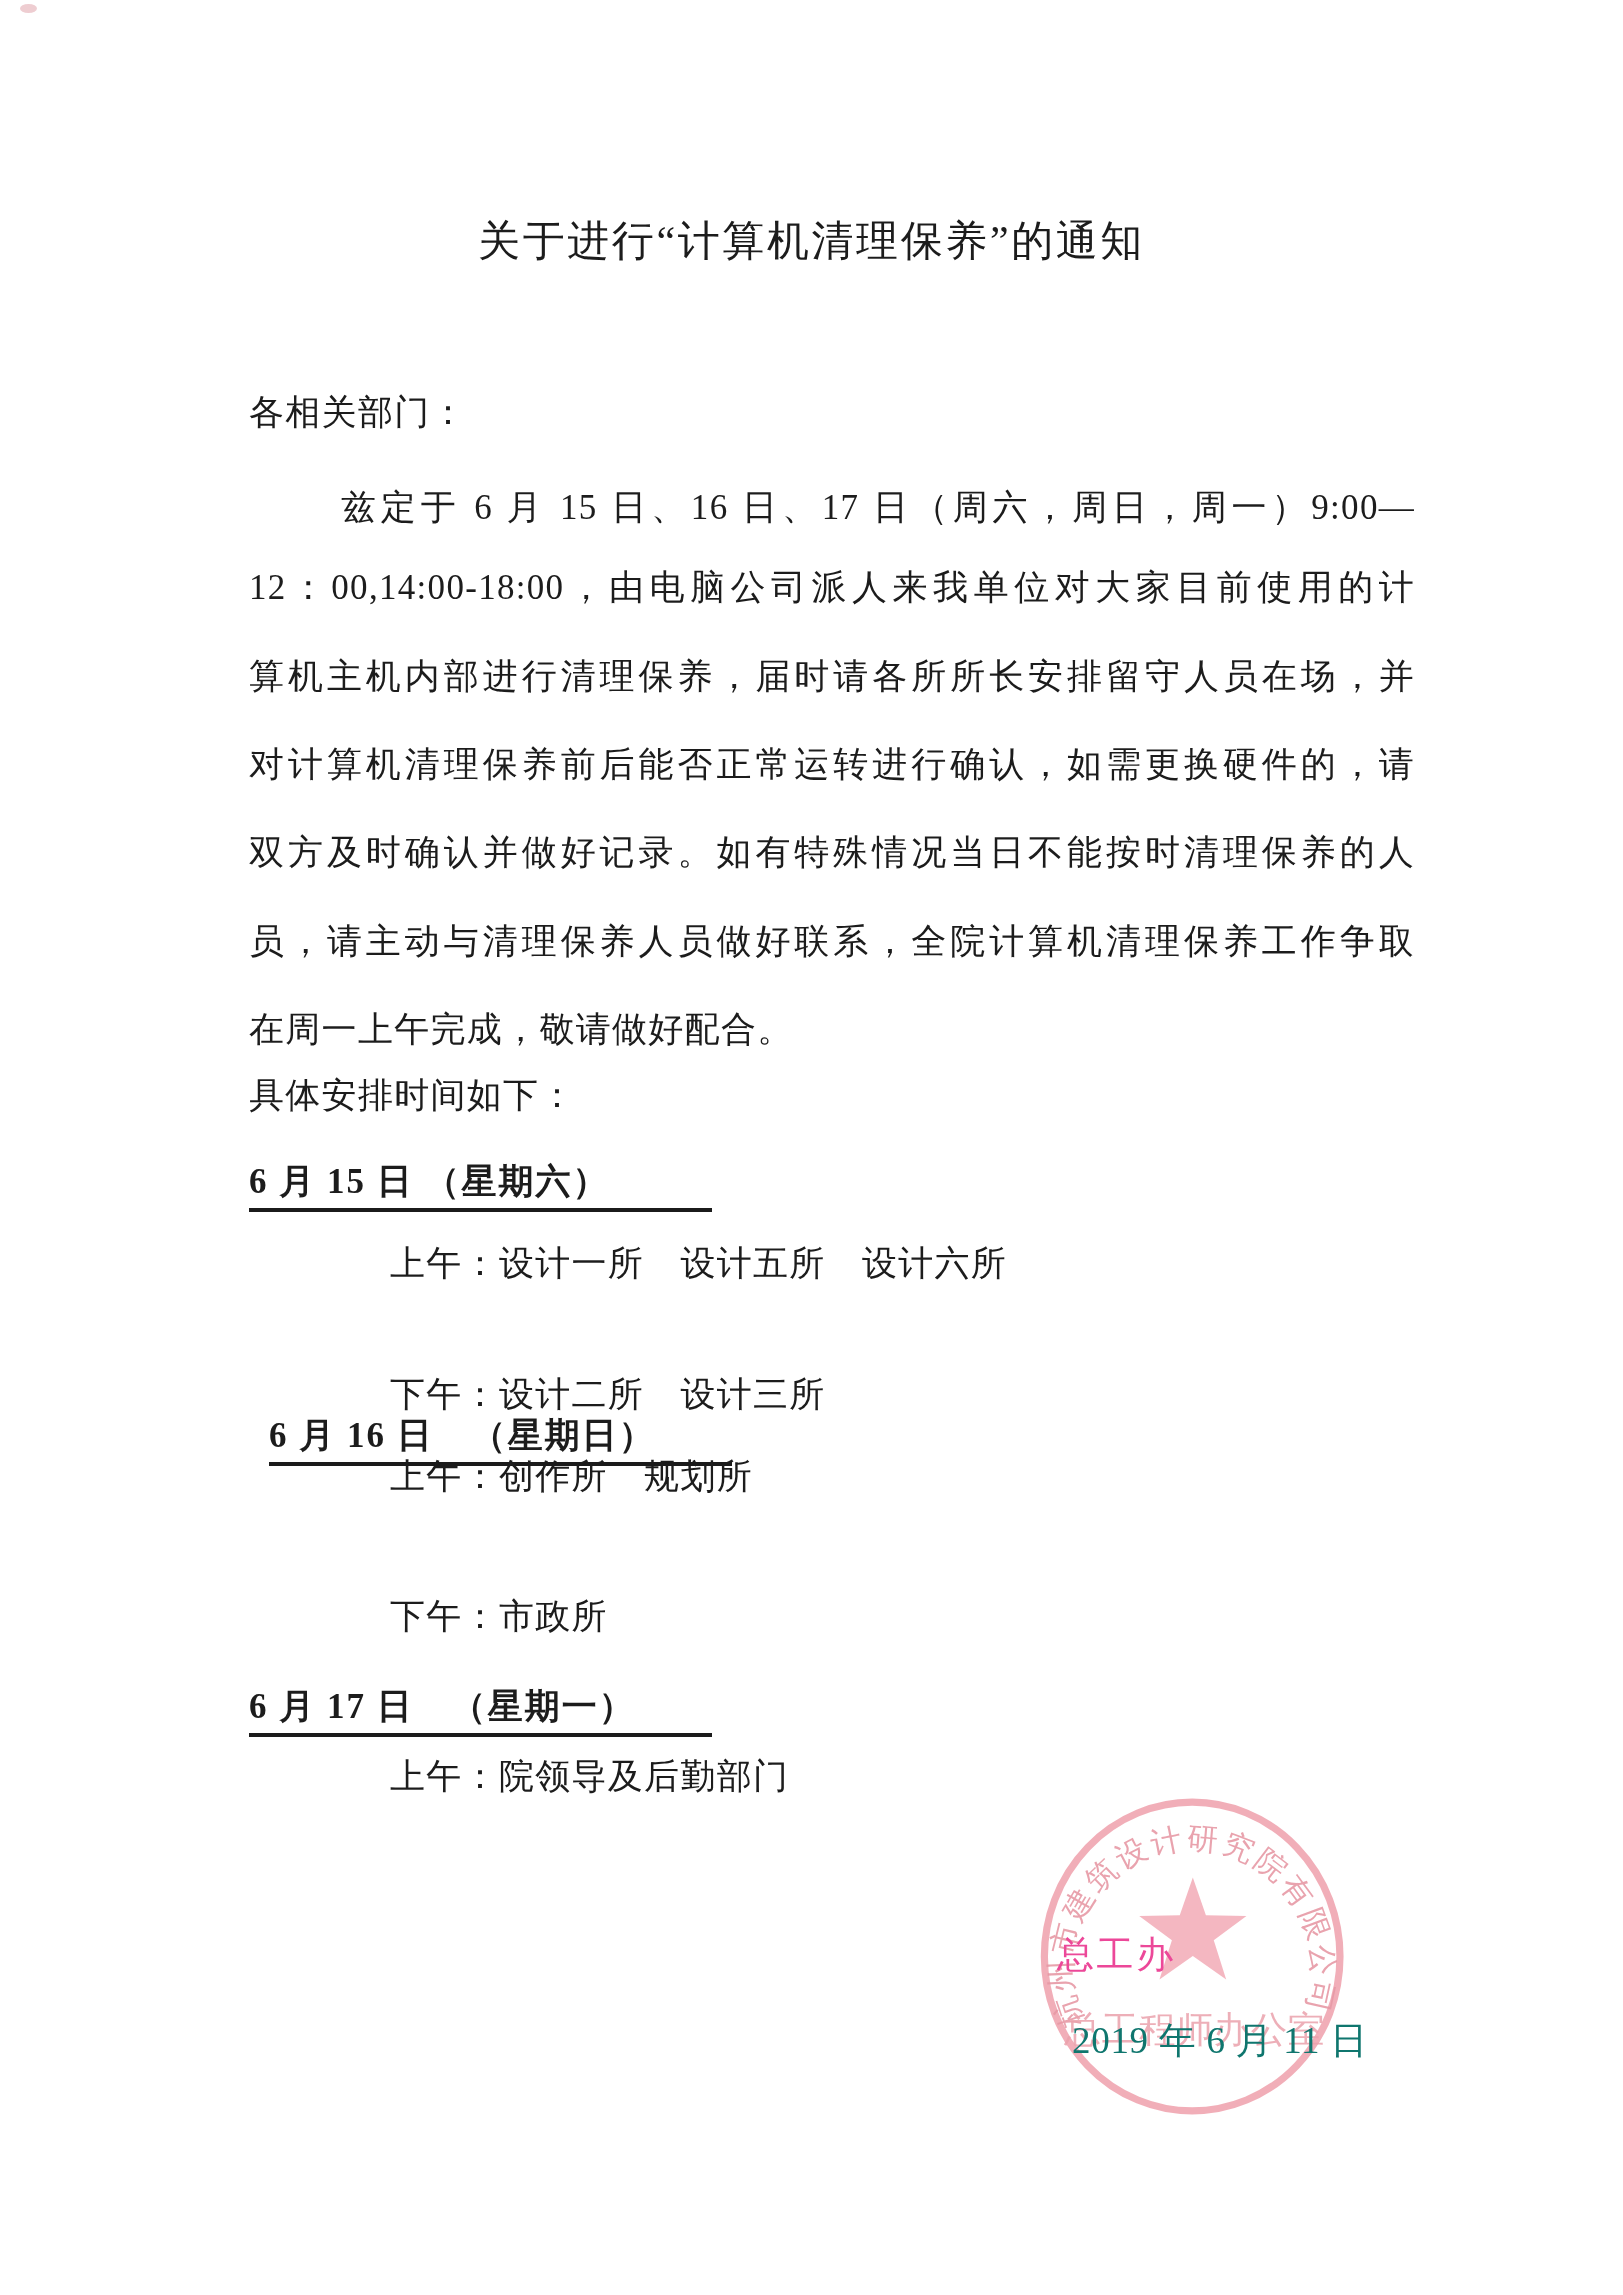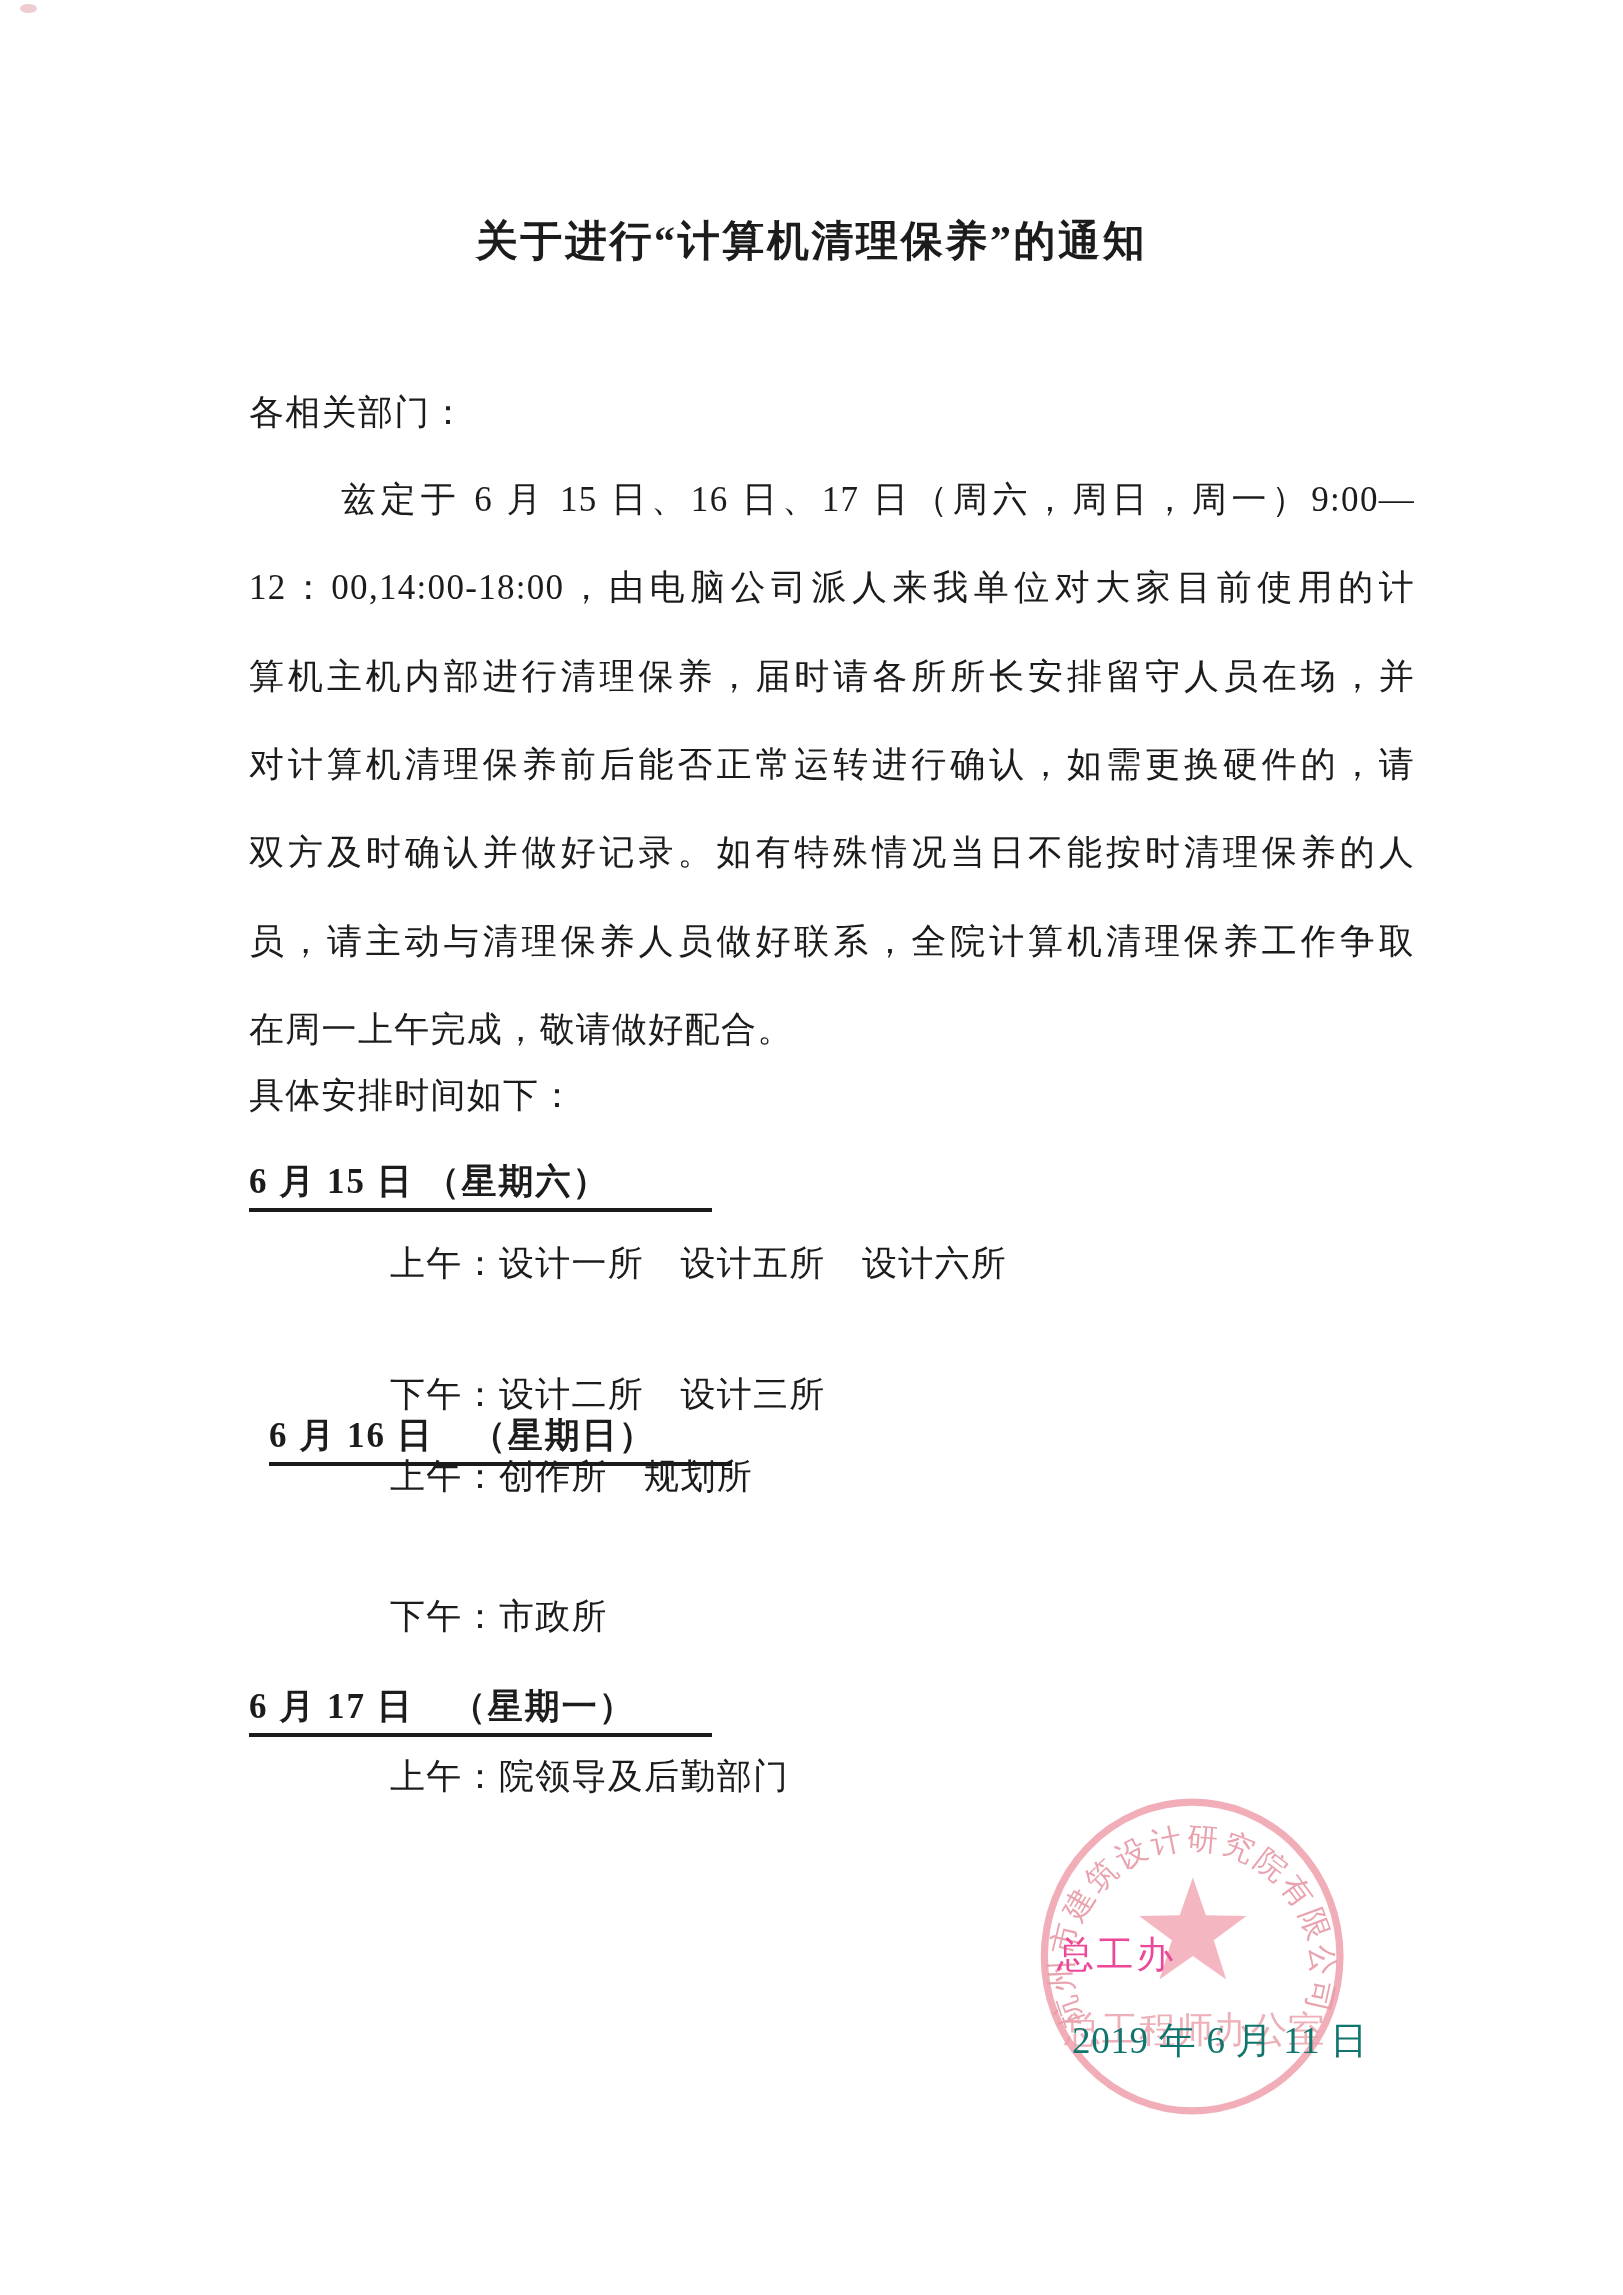--- a/index.html
+++ b/index.html
@@ -20,33 +20,33 @@
     letter-spacing: 1.3px;
     white-space: nowrap;
   }
   .title {
     position: absolute;
     top: 213px;
     left: 0;
     width: 1623px;
     text-align: center;
     font-size: 42px;
-    font-weight: 700;
+    font-weight: 400;
     letter-spacing: 2.6px;
     margin: 0;
   }
   .para {
     left: 249px;
     width: 1166px;
     white-space: normal;
     text-align: justify;
     text-align-last: justify;
   }
   .para.last { text-align-last: left; }
-  .para.indent { text-indent: 92px; }
+  .para.indent { text-indent: 92px; margin-top: 8px; }
   .sched-header {
     left: 249px;
     width: 463px;
     font-weight: 700;
     letter-spacing: 2px;
     border-bottom: 4.6px solid #1b1b1b;
     padding-bottom: 5.9px;
   }
   .sched-line { left: 390px; }
   .sig-dept {

